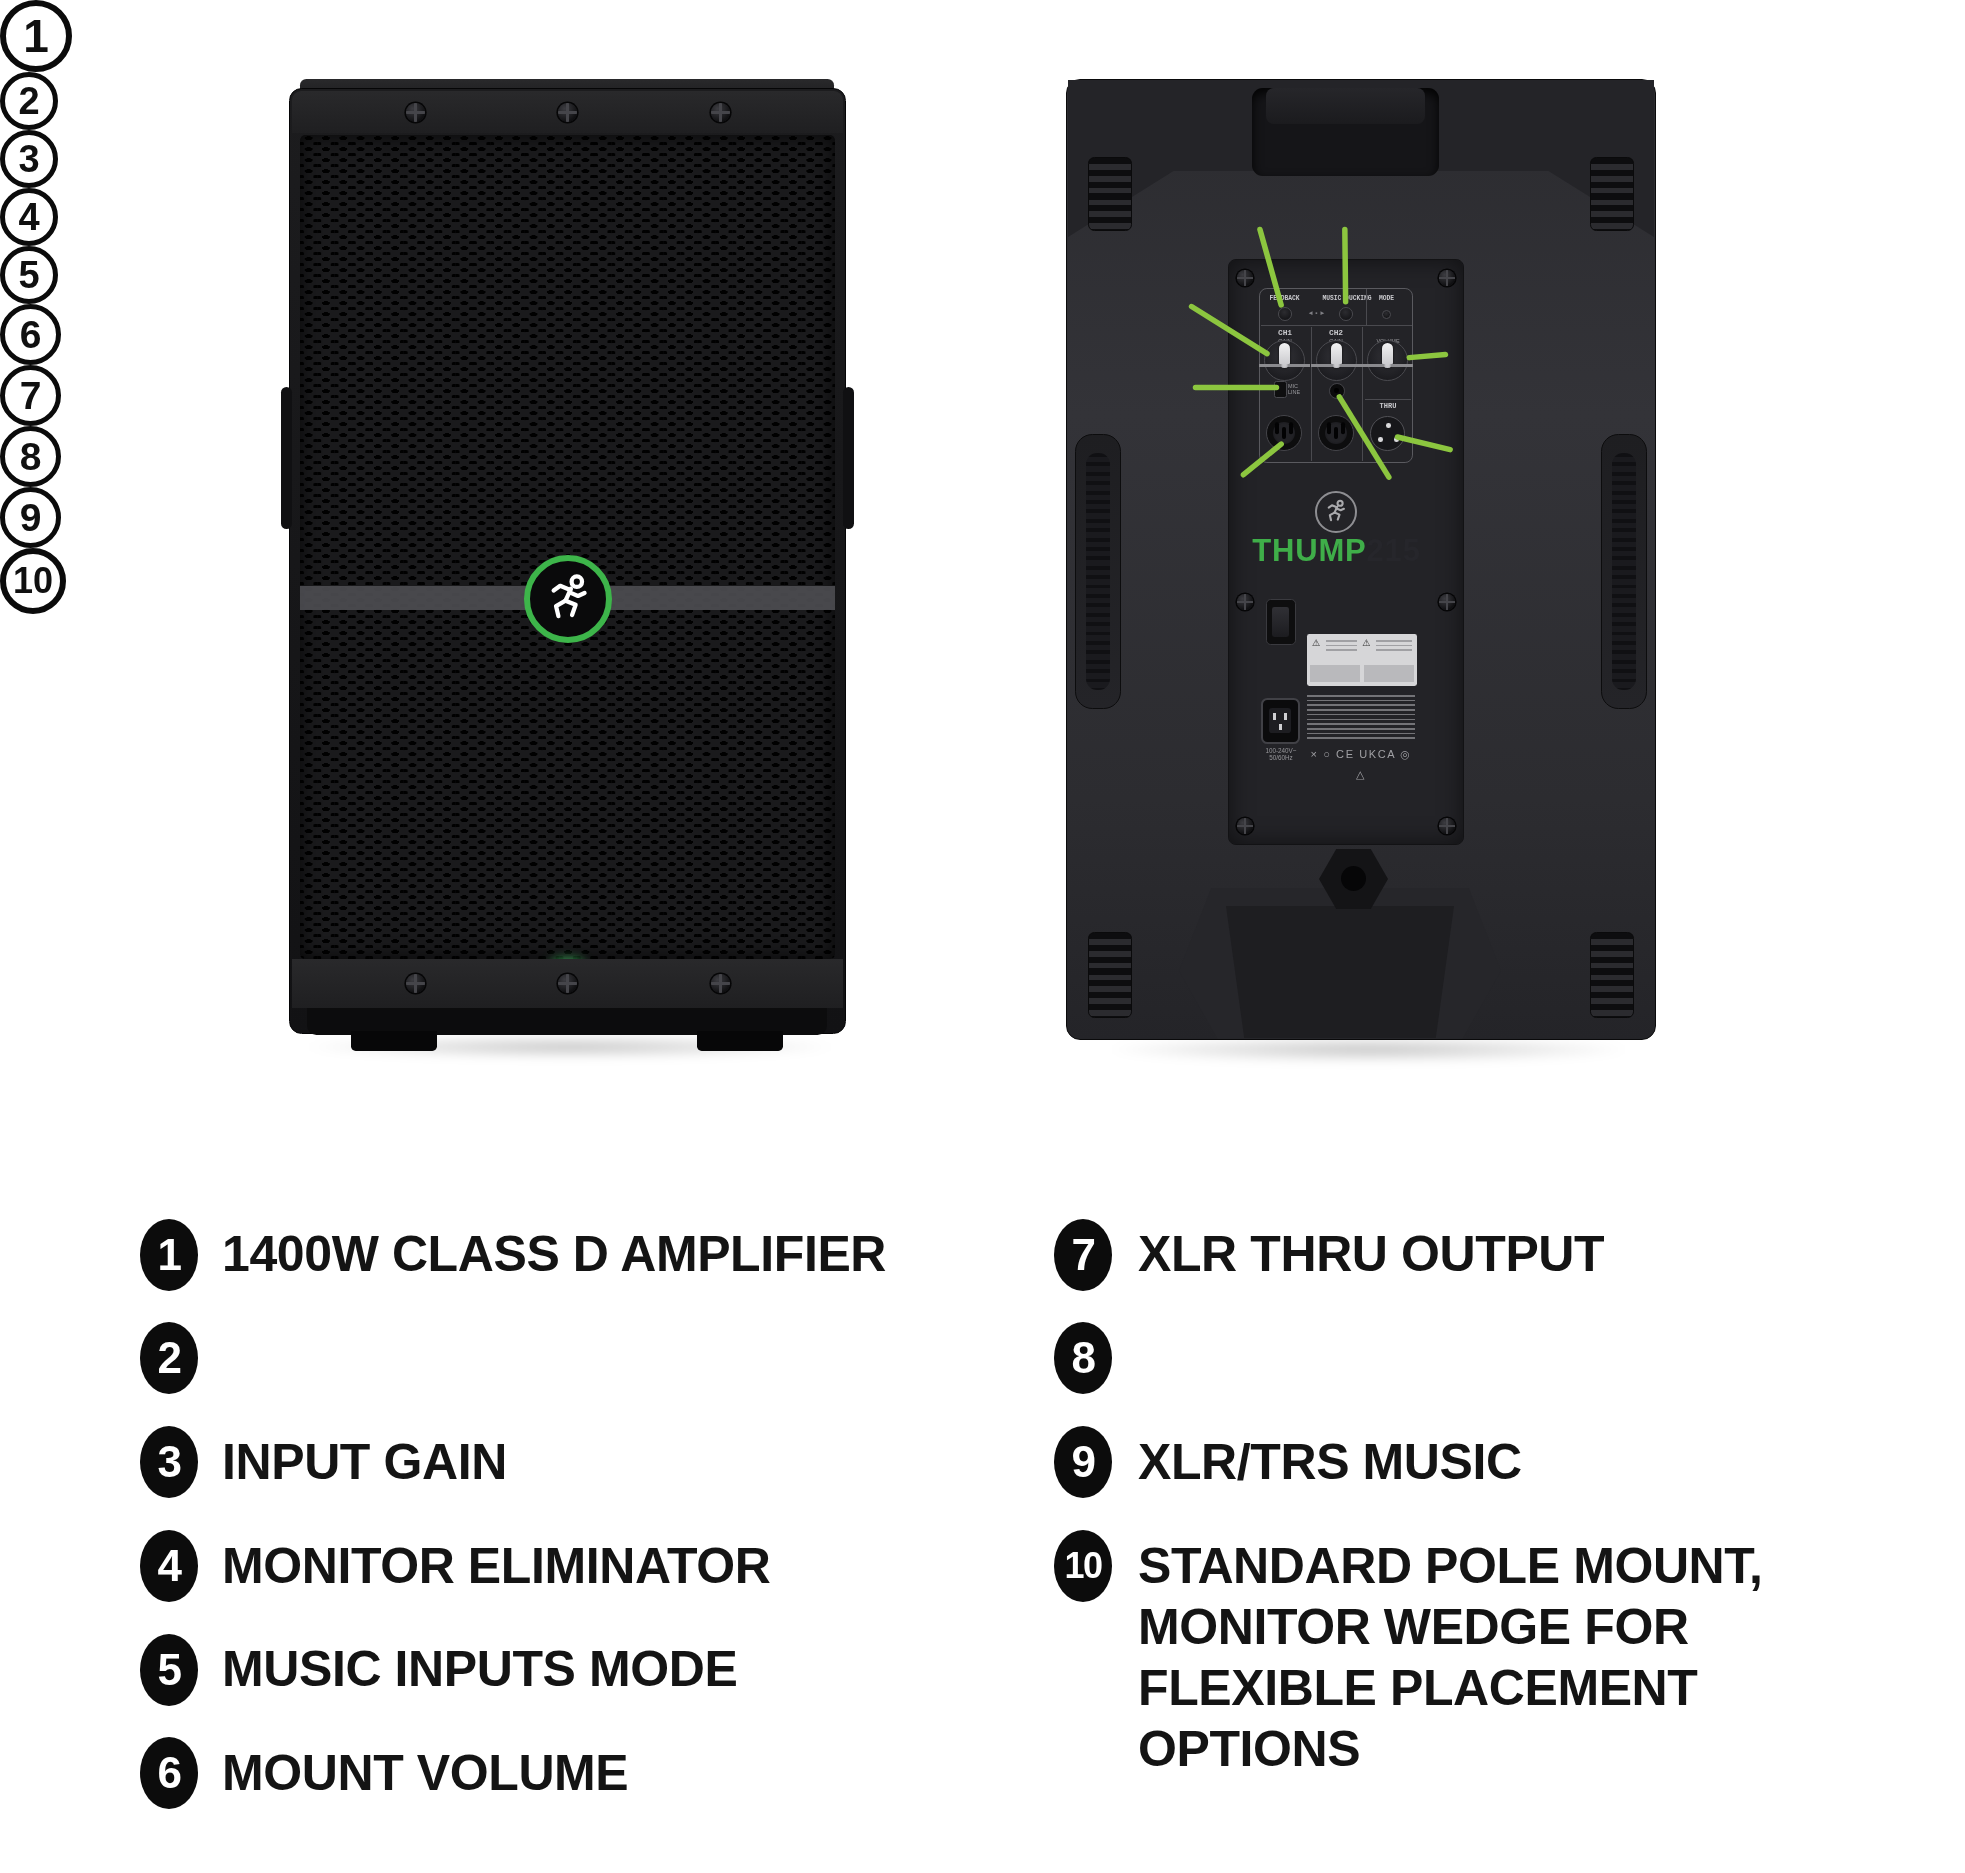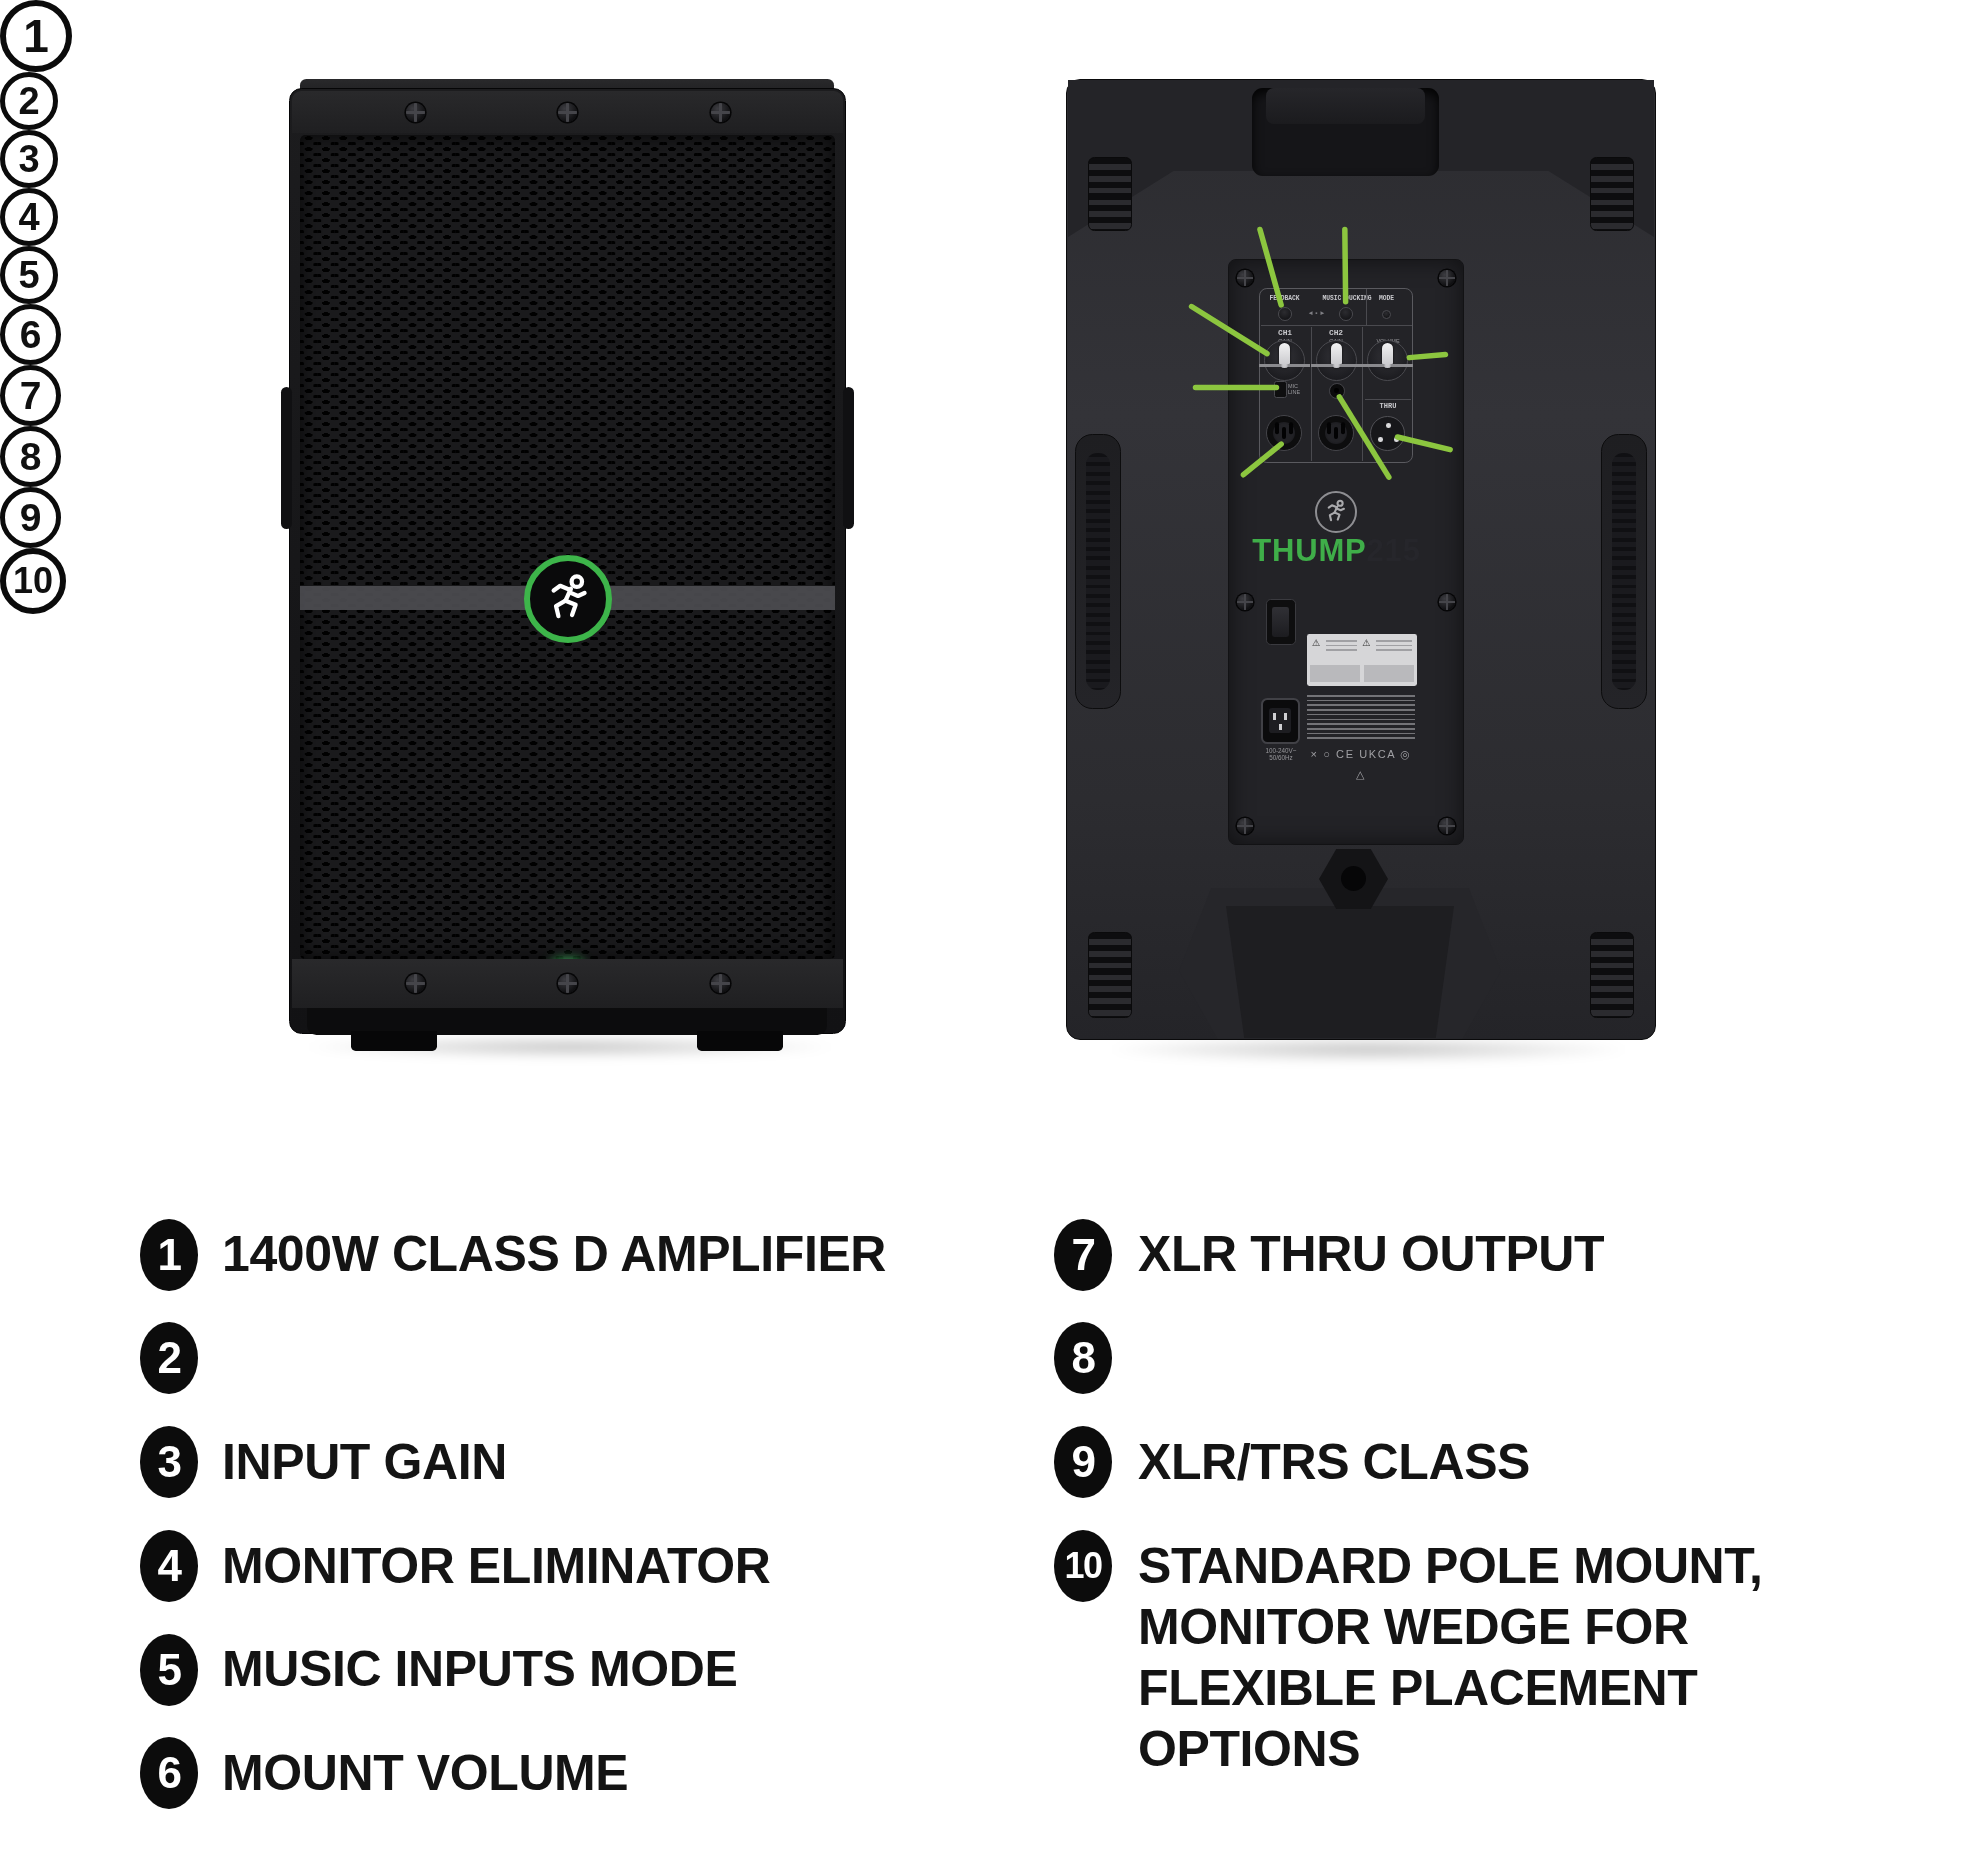--- a/index.html
+++ b/index.html
@@ -256,21 +256,21 @@
   <div class="abs legend-text" style="left:222px;top:1535px;width:802px;height:63px;line-height:63px;">MONITOR ELIMINATOR</div>
   <div class="abs badge" style="left:140px;top:1634px;width:58px;height:72px;font-size:44px;">5</div>
   <div class="abs legend-text" style="left:222px;top:1638px;width:802px;height:63px;line-height:63px;">MUSIC INPUTS MODE</div>
   <div class="abs badge" style="left:140px;top:1737px;width:58px;height:72px;font-size:44px;">6</div>
   <div class="abs legend-text" style="left:222px;top:1742px;width:802px;height:63px;line-height:63px;">MOUNT VOLUME</div>
 
   <div class="abs badge" style="left:1054px;top:1219px;width:58px;height:72px;font-size:44px;">7</div>
   <div class="abs legend-text" style="left:1138px;top:1223px;width:629px;height:63px;line-height:63px;">XLR THRU OUTPUT</div>
   <div class="abs badge" style="left:1054px;top:1322px;width:58px;height:72px;font-size:44px;">8</div>
   <div class="abs badge" style="left:1054px;top:1426px;width:58px;height:72px;font-size:44px;">9</div>
-  <div class="abs legend-text" style="left:1138px;top:1431px;width:629px;height:63px;line-height:63px;">XLR/TRS CLASS</div>
+  <div class="abs legend-text" style="left:1138px;top:1431px;width:629px;height:63px;line-height:63px;">XLR/TRS MUSIC</div>
   <div class="abs badge" style="left:1054px;top:1530px;width:58px;height:72px;font-size:36px;">10</div>
   <div class="abs legend-text" style="left:1138px;top:1536px;width:645px;line-height:61px;">STANDARD POLE MOUNT,
 MONITOR WEDGE FOR
 FLEXIBLE PLACEMENT
 OPTIONS</div>
 
 </div>
 
 
 </body></html>

